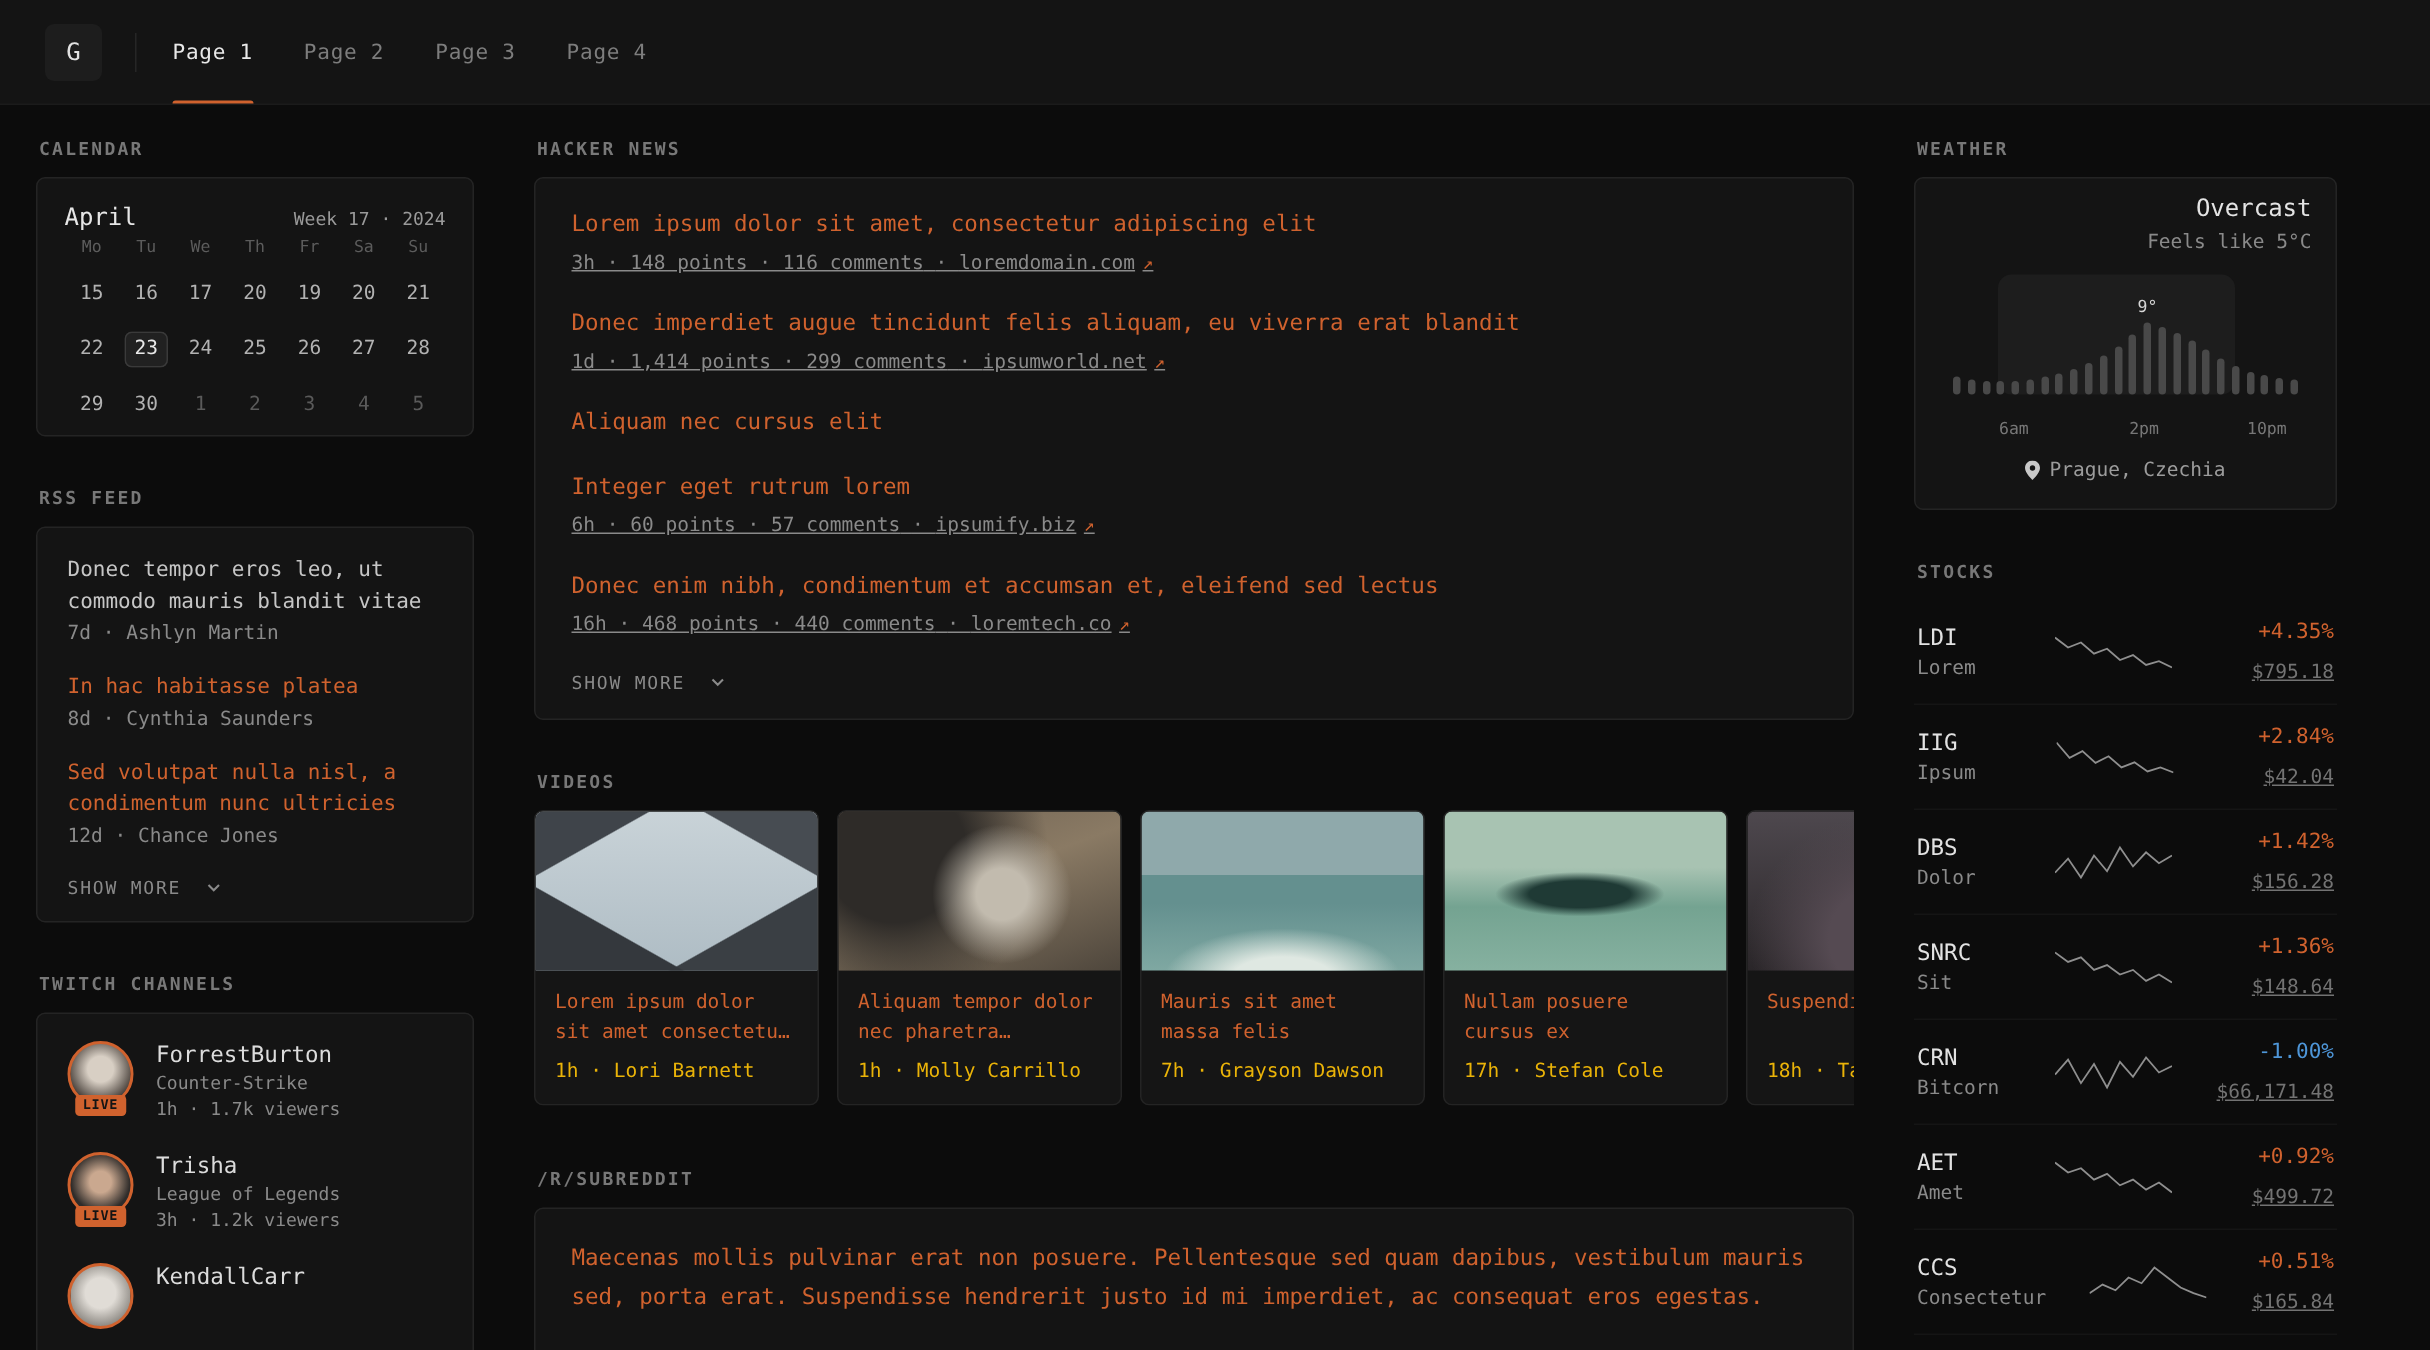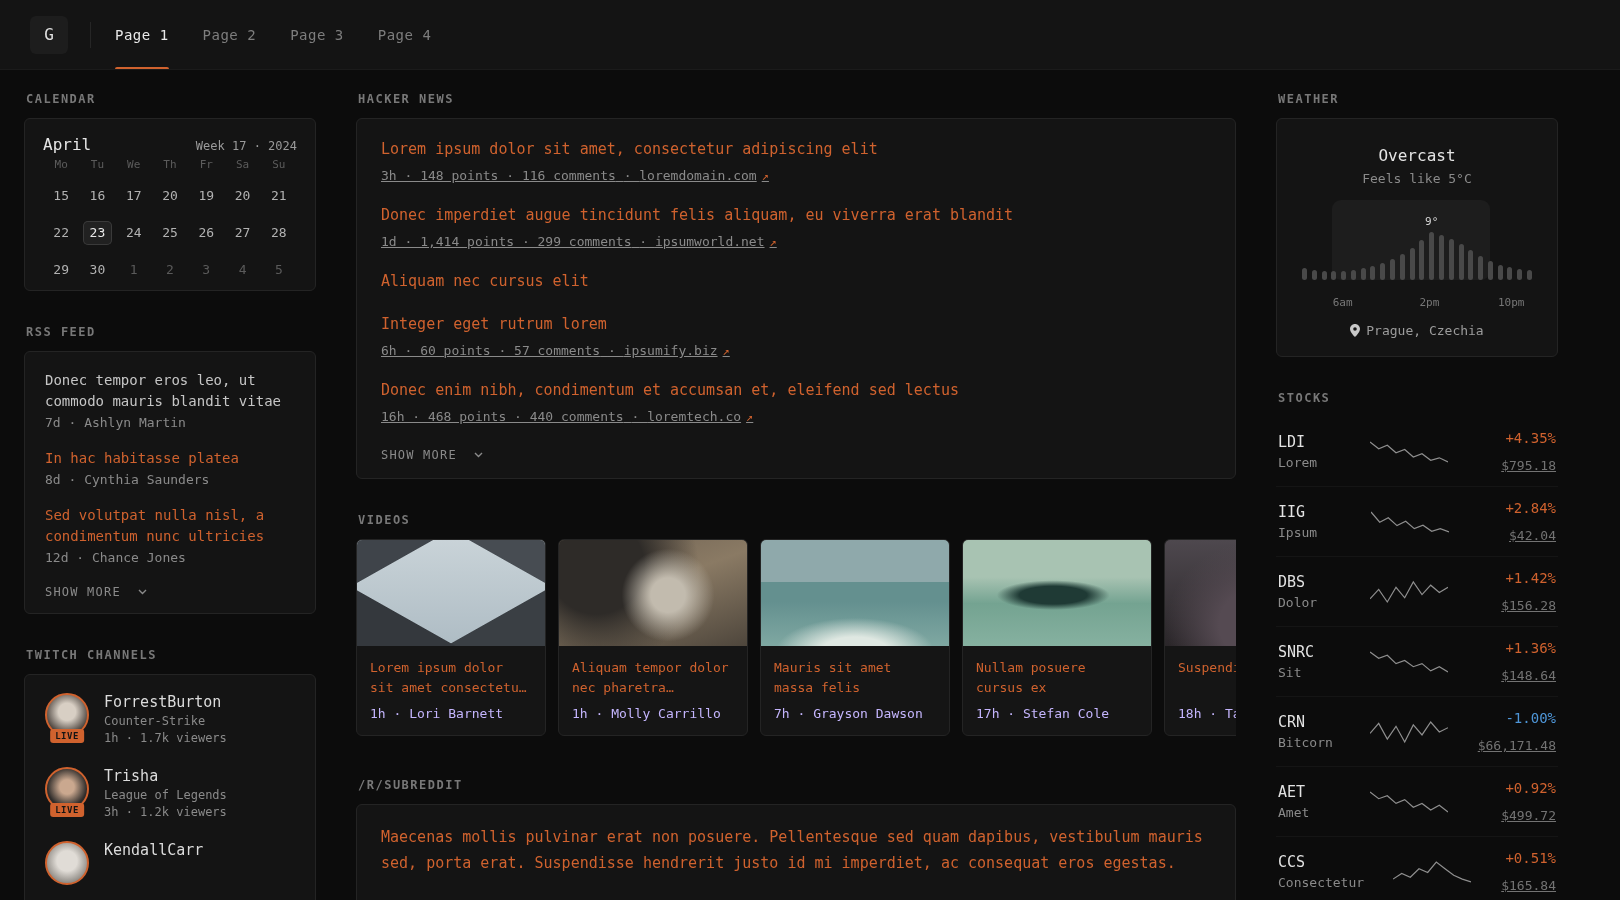--- a/index.html
+++ b/index.html
@@ -116,25 +116,25 @@
       radial-gradient(ellipse 60% 45% at 50% 105%, #dfe8e2 0 30%, rgba(0,0,0,0) 70%),
       linear-gradient(180deg, #8fa9ab 0 40%, #64908f 40% 58%, #7fa8a2 100%); }
   .th4 { background:
       radial-gradient(ellipse 30% 14% at 48% 52%, #1f3a35 0 60%, rgba(0,0,0,0) 100%),
       linear-gradient(180deg, #a8c3b2 0 35%, #74a391 60%, #86b1a0 100%); }
   .th5 { background:
       radial-gradient(ellipse at 50% 80%, #554a52 0 30%, rgba(0,0,0,0) 70%),
       linear-gradient(180deg, #4e484e 0%, #2a2629 100%); }
   .vbody { padding:12px 13px 14px; }
   .vtitle { font-size:13px; color:var(--accent); line-height:1.55; min-height:40px; }
-  .vmeta { font-size:13px; color:#c4b5fd; margin-top:8px; }
+  .vmeta { font-size:13px; color:#eab308; margin-top:8px; }
   .videos-widget { margin-bottom:42px; }
 
   
-  .weatherbox { padding:27px 16px 18px; text-align:center; }
+  .weatherbox { padding:10px 16px 18px; text-align:right; }
   .w-cond { font-size:16px; color:#e4e4e4; }
   .w-feels { font-size:13px; color:#8a8a8a; margin-top:6px; }
   .w-chart { position:relative; height:88px; margin:18px 6px 0; }
   .day-highlight {
     position:absolute; left:14%; right:19%; top:-4px; bottom:12px;
     background:#1d1d1d; border-radius:9px;
   }
   .wbars {
     position:absolute; left:0; right:0; top:0; bottom:12px; z-index:1;
     display:flex; align-items:flex-end; justify-content:space-between; padding:0 3px;

